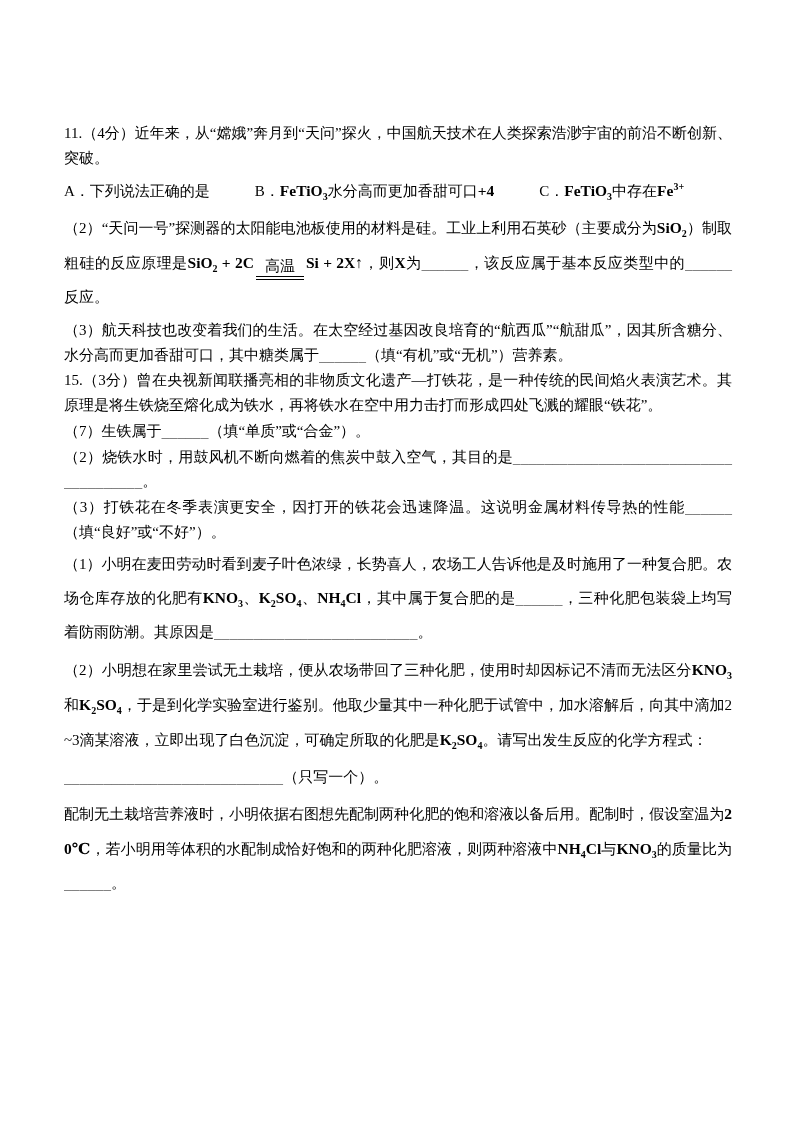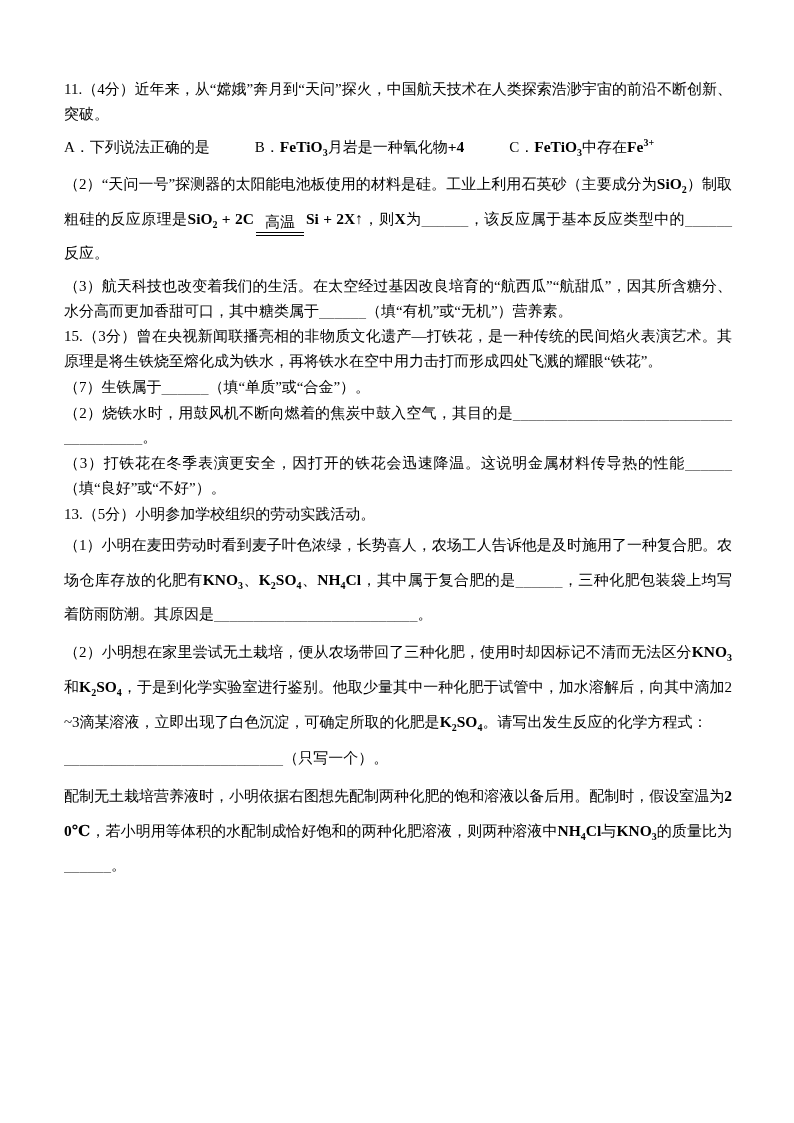--- a/index.html
+++ b/index.html
@@ -7,21 +7,21 @@
   body {
     width: 794px;
     height: 1123px;
     font-family: "Liberation Serif", "DejaVu Serif", serif;
     color: #000000;
   }
   .page {
     width: 794px;
     height: 1123px;
     background: #ffffff;
-    padding: 76px 62px 40px 64px;
+    padding: 120px 62px 40px 64px;
     overflow: hidden;
   }
   .doc-body { width: 100%; }
   .para {
     font-size: 15px;
     text-align: justify;
     word-break: break-all;
   }
   .para.dense { line-height: 1.65; margin: 1px 0; }
   .para.roomy { line-height: 2.25; margin: 3px 0; }
@@ -57,26 +57,25 @@
     border-top: 1px solid #000;
     border-bottom: 1px solid #000;
   }
 </style>
 </head>
 <body>
 
 <div class="page">
   <div class="doc-body">
       <p class="para dense"><span class="run">11.（4分）近年来，从“嫦娥”奔月到“天问”探火，中国航天技术在人类探索浩渺宇宙的前沿不断创新、突破。</span></p>
-      <p class="para roomy"><span class="run">A．下列说法正确的是　　　B．</span><span class="formula">FeTiO</span><span class="formula sub">3</span><span class="run">月岩是一种氧化物</span><span class="formula">+4</span><span class="run">　　　C．</span><span class="formula">FeTiO</span><span class="formula sub">3</span><span class="run">中存在</span><span class="formula">Fe</span><span class="formula sup">3+</span></p>
+      <p class="para roomy"><span class="run">A．下列说法正确的是　　　B．</span><span class="formula">FeTiO</span><span class="formula sub">3</span><span class="run">水分高而更加香甜可口</span><span class="formula">+4</span><span class="run">　　　C．</span><span class="formula">FeTiO</span><span class="formula sub">3</span><span class="run">中存在</span><span class="formula">Fe</span><span class="formula sup">3+</span></p>
       <p class="para roomy"><span class="run">（2）“天问一号”探测器的太阳能电池板使用的材料是硅。工业上利用石英砂（主要成分为</span><span class="formula">SiO</span><span class="formula sub">2</span><span class="run">）制取粗硅的反应原理是</span><span class="formula">SiO</span><span class="formula sub">2</span><span class="formula"> + 2C</span><span class="cond"><span class="cond-text">高温</span><span class="cond-line"></span></span><span class="formula">Si + 2X↑</span><span class="run">，则</span><span class="formula">X</span><span class="run">为</span><span class="blank">______</span><span class="run">，该反应属于基本反应类型中的</span><span class="blank">______</span><span class="run">反应。</span></p>
       <p class="para dense"><span class="run">（3）航天科技也改变着我们的生活。在太空经过基因改良培育的“航西瓜”“航甜瓜”，因其所含糖分、水分高而更加香甜可口，其中糖类属于</span><span class="blank">______</span><span class="run">（填“有机”或“无机”）营养素。</span></p>
       <p class="para dense"><span class="run">15.（3分）曾在央视新闻联播亮相的非物质文化遗产—打铁花，是一种传统的民间焰火表演艺术。其原理是将生铁烧至熔化成为铁水，再将铁水在空中用力击打而形成四处飞溅的耀眼“铁花”。</span></p>
       <p class="para dense"><span class="run">（7）生铁属于</span><span class="blank">______</span><span class="run">（填“单质”或“合金”）。</span></p>
       <p class="para dense"><span class="run">（2）烧铁水时，用鼓风机不断向燃着的焦炭中鼓入空气，其目的是</span><span class="blank">______________________________________</span><span class="run">。</span></p>
       <p class="para dense"><span class="run">（3）打铁花在冬季表演更安全，因打开的铁花会迅速降温。这说明金属材料传导热的性能</span><span class="blank">______</span><span class="run">（填“良好”或“不好”）。</span></p>
-      <p class="para dense"><span class="run">13.（5分）小明参加学校组织的劳动实践活动。</span></p>
       <p class="para roomy"><span class="run">（1）小明在麦田劳动时看到麦子叶色浓绿，长势喜人，农场工人告诉他是及时施用了一种复合肥。农场仓库存放的化肥有</span><span class="formula">KNO</span><span class="formula sub">3</span><span class="run">、</span><span class="formula">K</span><span class="formula sub">2</span><span class="formula">SO</span><span class="formula sub">4</span><span class="run">、</span><span class="formula">NH</span><span class="formula sub">4</span><span class="formula">Cl</span><span class="run">，其中属于复合肥的是</span><span class="blank">______</span><span class="run">，三种化肥包装袋上均写着防雨防潮。其原因是</span><span class="blank">__________________________</span><span class="run">。</span></p>
       <p class="para roomy"><span class="run">（2）小明想在家里尝试无土栽培，便从农场带回了三种化肥，使用时却因标记不清而无法区分</span><span class="formula">KNO</span><span class="formula sub">3</span><span class="run">和</span><span class="formula">K</span><span class="formula sub">2</span><span class="formula">SO</span><span class="formula sub">4</span><span class="run">，于是到化学实验室进行鉴别。他取少量其中一种化肥于试管中，加水溶解后，向其中滴加2~3滴某溶液，立即出现了白色沉淀，可确定所取的化肥是</span><span class="formula">K</span><span class="formula sub">2</span><span class="formula">SO</span><span class="formula sub">4</span><span class="run">。请写出发生反应的化学方程式：</span></p>
       <p class="para roomy"><span class="blank">____________________________</span><span class="run">（只写一个）。</span></p>
       <p class="para roomy"><span class="run">配制无土栽培营养液时，小明依据右图想先配制两种化肥的饱和溶液以备后用。配制时，假设室温为</span><span class="formula">20℃</span><span class="run">，若小明用等体积的水配制成恰好饱和的两种化肥溶液，则两种溶液中</span><span class="formula">NH</span><span class="formula sub">4</span><span class="formula">Cl</span><span class="run">与</span><span class="formula">KNO</span><span class="formula sub">3</span><span class="run">的质量比为</span><span class="blank">______</span><span class="run">。</span></p>
     </div>
 </div>
 
 </body></html>

